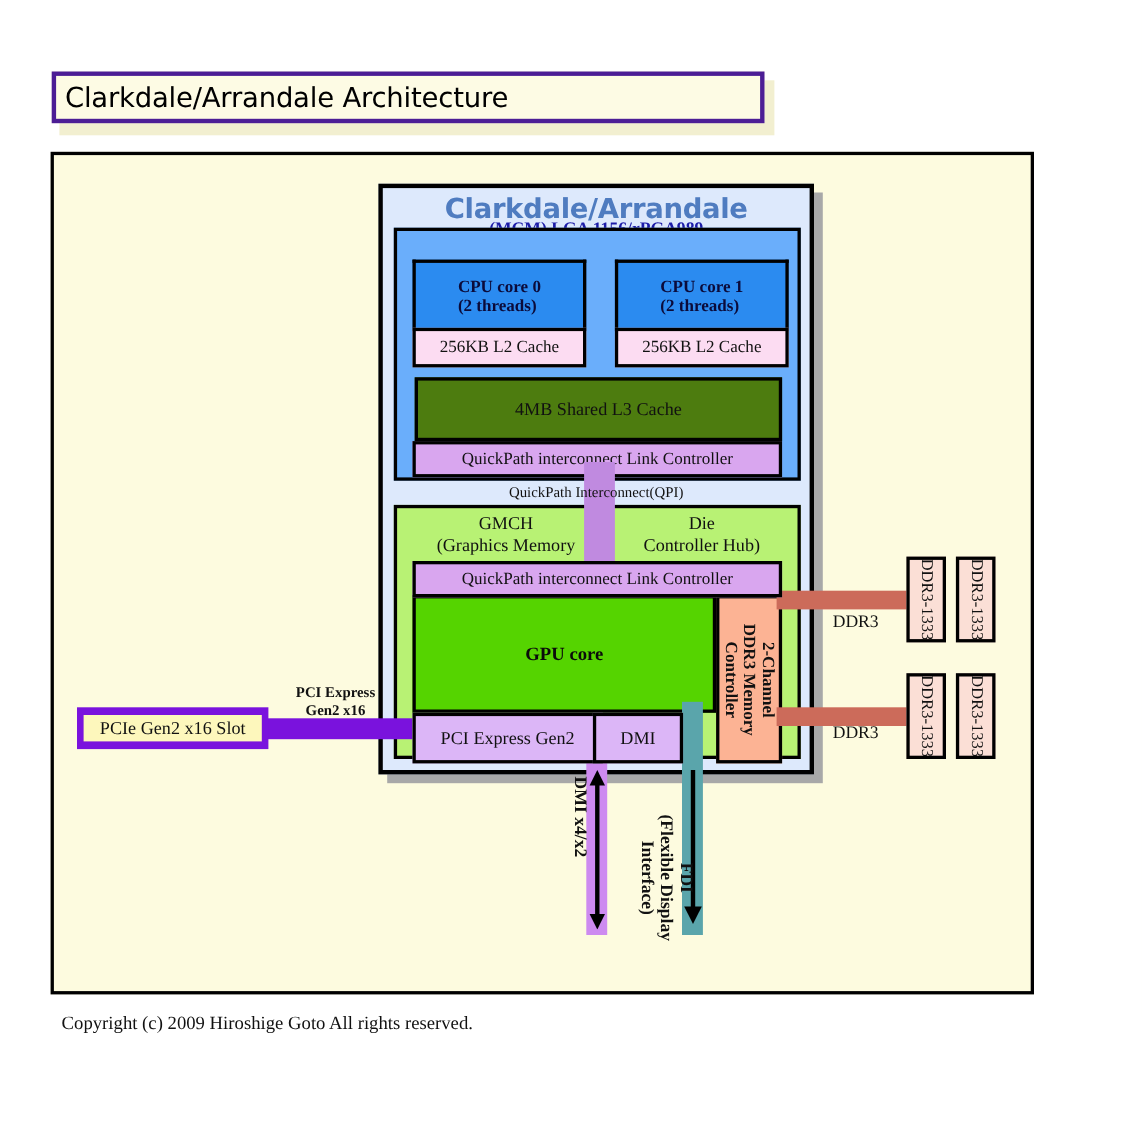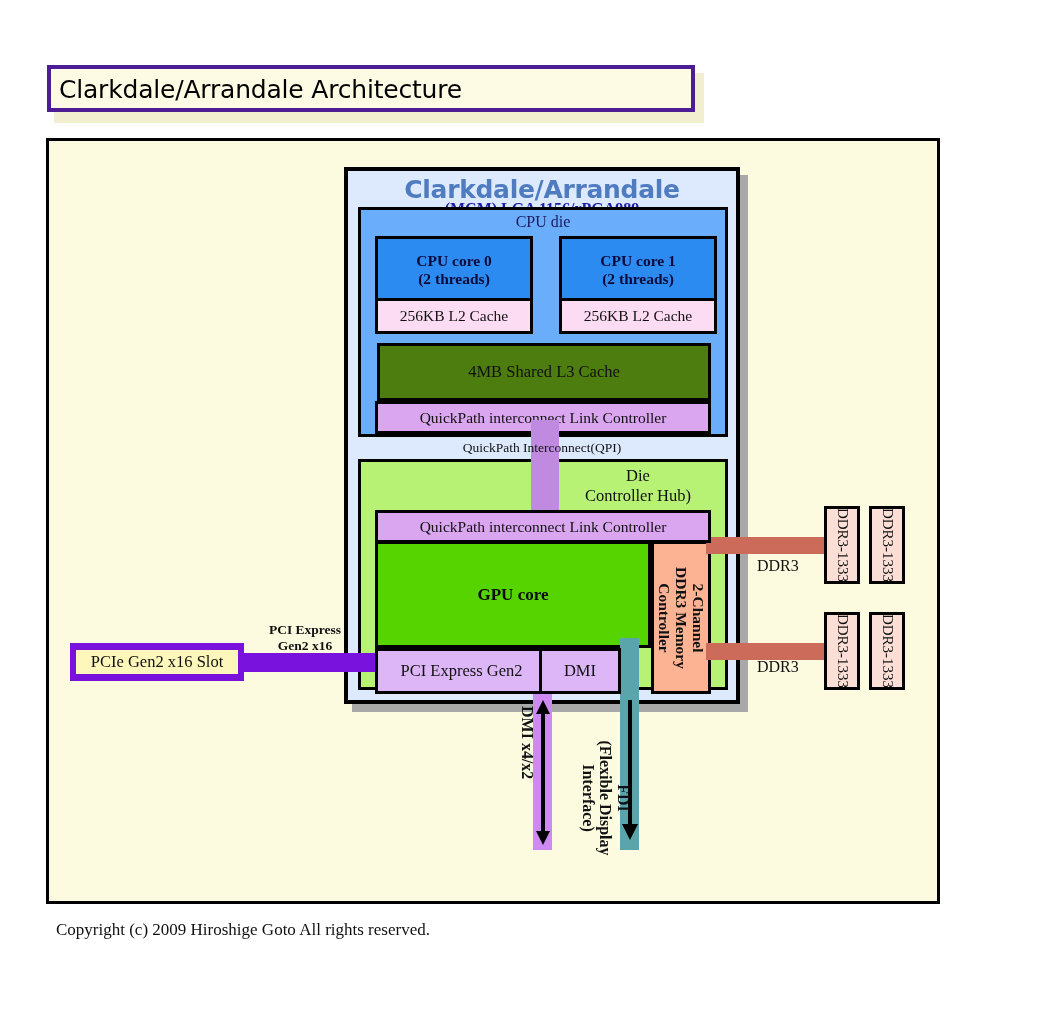--- a/index.html
+++ b/index.html
@@ -80,21 +80,20 @@
   }
   .cpu-core-wrap {
     position: absolute; top: 26px; width: 152px; height: 92px;
   }
   .cpu-core {
     position: absolute; left: 0; top: 0; width: 100%; height: 62px;
     background: #2b8bf0;
     border: 3px solid #000000;
     border-bottom: none;
     display: flex; align-items: center; justify-content: center;
-    text-align: center;
     font-size: 15.5px; font-weight: bold; color: #0b0b3a;
     line-height: 1.15;
   }
   .l2-cache {
     position: absolute; left: 0; top: 62px; width: 100%; height: 30px;
     background: #fcdcf2;
     border: 3px solid #000000;
     display: flex; align-items: center; justify-content: center;
     font-size: 15.5px; color: #111111;
   }
@@ -296,21 +295,20 @@
 
 <div class="abs" id="canvas"></div>
 
 <div class="abs" id="pkg-shadow"></div>
 <div class="abs" id="package">
   <div id="pkg-title">Clarkdale/Arrandale</div>
   <div id="pkg-subtitle">(MCM) LGA 1156/rPGA989</div>
 </div>
 
 <div class="abs" id="cpu-die">
-  <div id="cpu-die-label">CPU die</div>
 
   <div class="cpu-core-wrap" style="left:14px;">
     <div class="cpu-core">
       <span>
         <span>CPU core 0</span><br>
         <span>(2 threads)</span>
       </span>
     </div>
     <div class="l2-cache">256KB L2 Cache</div>
   </div>
@@ -326,20 +324,24 @@
   </div>
 
   <div id="l3-cache">4MB Shared L3 Cache</div>
   <div id="cpu-qpi-lc">QuickPath interconnect Link Controller</div>
 </div>
 
 <div class="abs" id="qpi-bar"></div>
 <div class="abs" id="qpi-label">QuickPath Interconnect(QPI)</div>
 
 <div class="abs" id="gmch-die">
+  <div id="gmch-label-left">
+    <span>GMCH</span><br>
+    <span>(Graphics Memory</span>
+  </div>
   <div id="gmch-label-right">
     <span>Die</span><br>
     <span>Controller Hub)</span>
   </div>
 
   <div id="gmch-qpi-lc">QuickPath interconnect Link Controller</div>
   <div id="gpu-core">GPU core</div>
   <div id="pcie-gen2-box">PCI Express Gen2</div>
   <div id="dmi-box">DMI</div>
 

